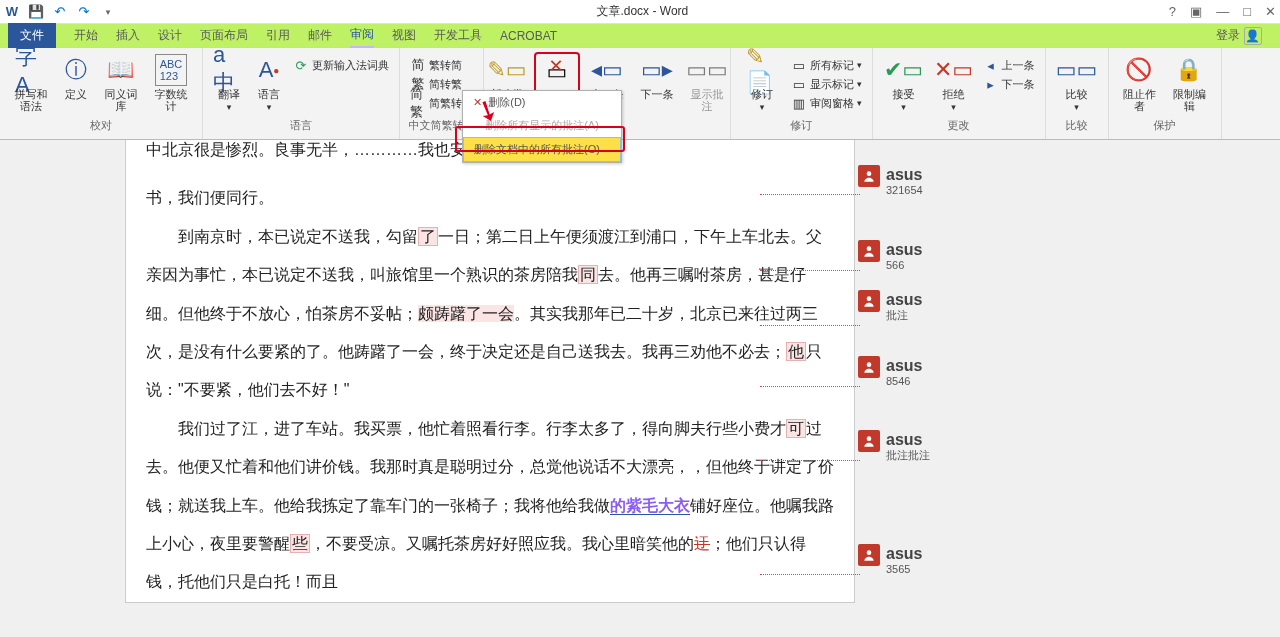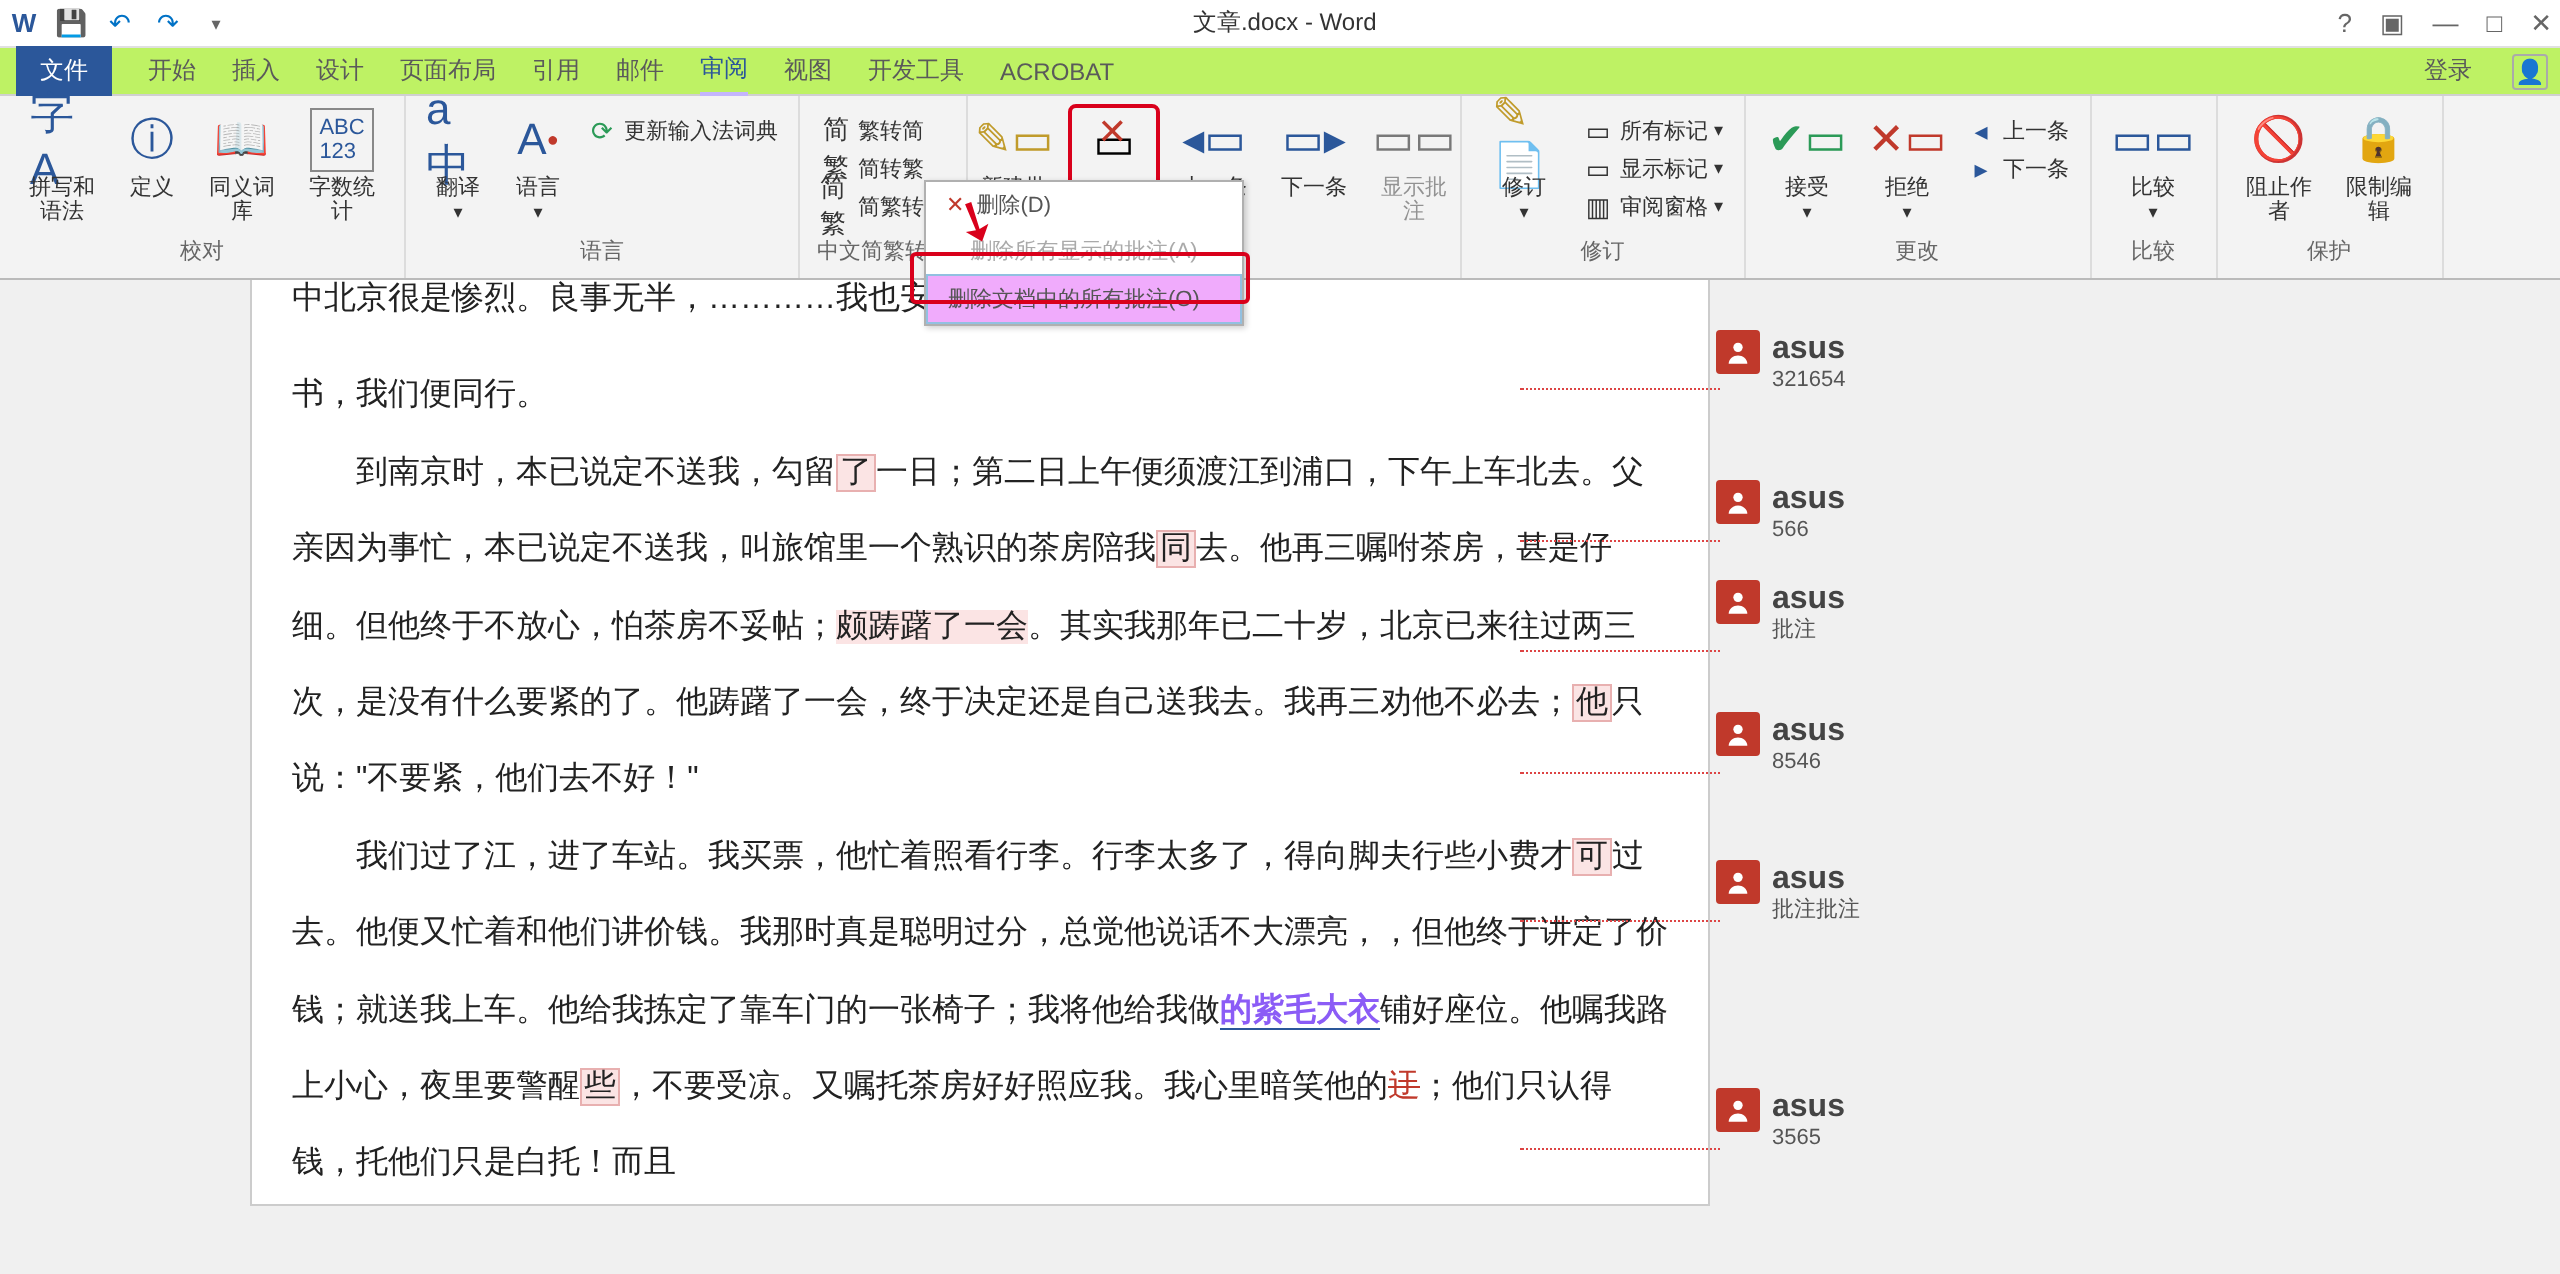--- a/index.html
+++ b/index.html
@@ -6,36 +6,36 @@
     body { background: #fff; font-size: 12px; overflow: hidden; }
     .titlebar { height: 24px; background: #fff; display: flex; align-items: center; padding: 0 4px; border-bottom: 1px solid #e0e0e0; }
     .qat { display: flex; gap: 8px; align-items: center; }
     .qat-item { width: 16px; height: 16px; display: flex; align-items: center; justify-content: center; color: #0072c6; font-size: 13px; }
     .title-center { flex: 1; text-align: center; font-size: 12px; color: #333; }
     .window-controls { display: flex; gap: 14px; color: #666; font-size: 13px; }
     .tabs-row { height: 24px; background: #bef264; display: flex; align-items: center; padding: 0 8px; gap: 18px; border-bottom: 1px solid #d0d0d0; position: relative; }
     .tab-file { background: #2b579a; color: #fff; padding: 4px 12px; font-size: 12px; }
     .tab { color: #5a5a5a; font-size: 12px; cursor: pointer; padding: 3px 0; }
     .tab.active { color: #2b579a; border-bottom: 2px solid #c4b5fd; }
-    .login { position: absolute; right: 6px; display: flex; align-items: center; gap: 20px; color: #5a5a5a; font-size: 12px; }
+    .login { position: absolute; right: 18px; display: flex; align-items: center; gap: 4px; color: #5a5a5a; font-size: 12px; }
     .ribbon { height: 92px; background: #f3f3f3; display: flex; border-bottom: 1px solid #bababa; }
     .group { display: flex; flex-direction: column; align-items: center; padding: 4px 8px; border-right: 1px solid #dcdcdc; position: relative; }
     .group-content { flex: 1; display: flex; align-items: flex-start; gap: 4px; }
     .group-label { font-size: 11px; color: #666; padding-bottom: 2px; }
     .btn-large { display: flex; flex-direction: column; align-items: center; justify-content: flex-start; padding: 2px 4px; gap: 2px; cursor: pointer; width: 46px; }
     .btn-large .icon-box { width: 32px; height: 32px; display: flex; align-items: center; justify-content: center; font-size: 22px; }
     .btn-large .label { font-size: 11px; color: #333; text-align: center; line-height: 1.1; }
     .btn-small-row { display: flex; align-items: center; gap: 3px; padding: 1px 2px; font-size: 11px; color: #333; cursor: pointer; }
     .btn-small-row .mini-icon { width: 16px; height: 16px; display: inline-flex; align-items: center; justify-content: center; font-size: 13px; }
     .vstack { display: flex; flex-direction: column; gap: 1px; }
     .hl-red { border: 2px solid #d9001b; border-radius: 4px; }
     .dropdown-menu { position: absolute; top: 90px; left: 462px; background: #fff; border: 1px solid #b0b0b0; width: 160px; z-index: 10; box-shadow: 1px 1px 3px rgba(0,0,0,.2); }
     .dropdown-item { padding: 4px 10px; font-size: 11px; color: #555; display: flex; align-items: center; gap: 6px; }
     .dropdown-item.disabled { color: #aaa; justify-content: center; }
-    .dropdown-item.highlight { background: #f0abfc; border: 1px solid #92c0e0; }
+    .dropdown-item.highlight { background: #fde047; border: 1px solid #92c0e0; }
     .hl-red-box2 { position: absolute; top: 126px; left: 455px; width: 170px; height: 26px; border: 2px solid #d9001b; border-radius: 3px; z-index: 11; pointer-events: none; }
     .arrow-red { position: absolute; top: 94px; left: 476px; z-index: 12; color: #d9001b; font-size: 28px; transform: rotate(25deg); pointer-events: none; }
     .doc-area { position: absolute; top: 140px; left: 0; right: 0; bottom: 0; background: #f0f0f0; overflow: hidden; }
     .page { position: absolute; left: 125px; top: -20px; width: 730px; background: #fff; padding: 0 20px; border: 1px solid #ccc; }
     .para { font-size: 16px; line-height: 2.4; color: #222; text-indent: 2em; margin: 0; word-break: break-all; }
     .para.first { text-indent: 0; margin-top:10px; }
     .mark-pink { background: #fbe4e4; border: 1px solid #e8b0b0; padding: 0 1px; }
     .mark-pink-line { background: #fbe4e4; }
     .dotted-connector { border-top: 1px dotted #d44; }
     .connector { position: absolute; height: 0; }

